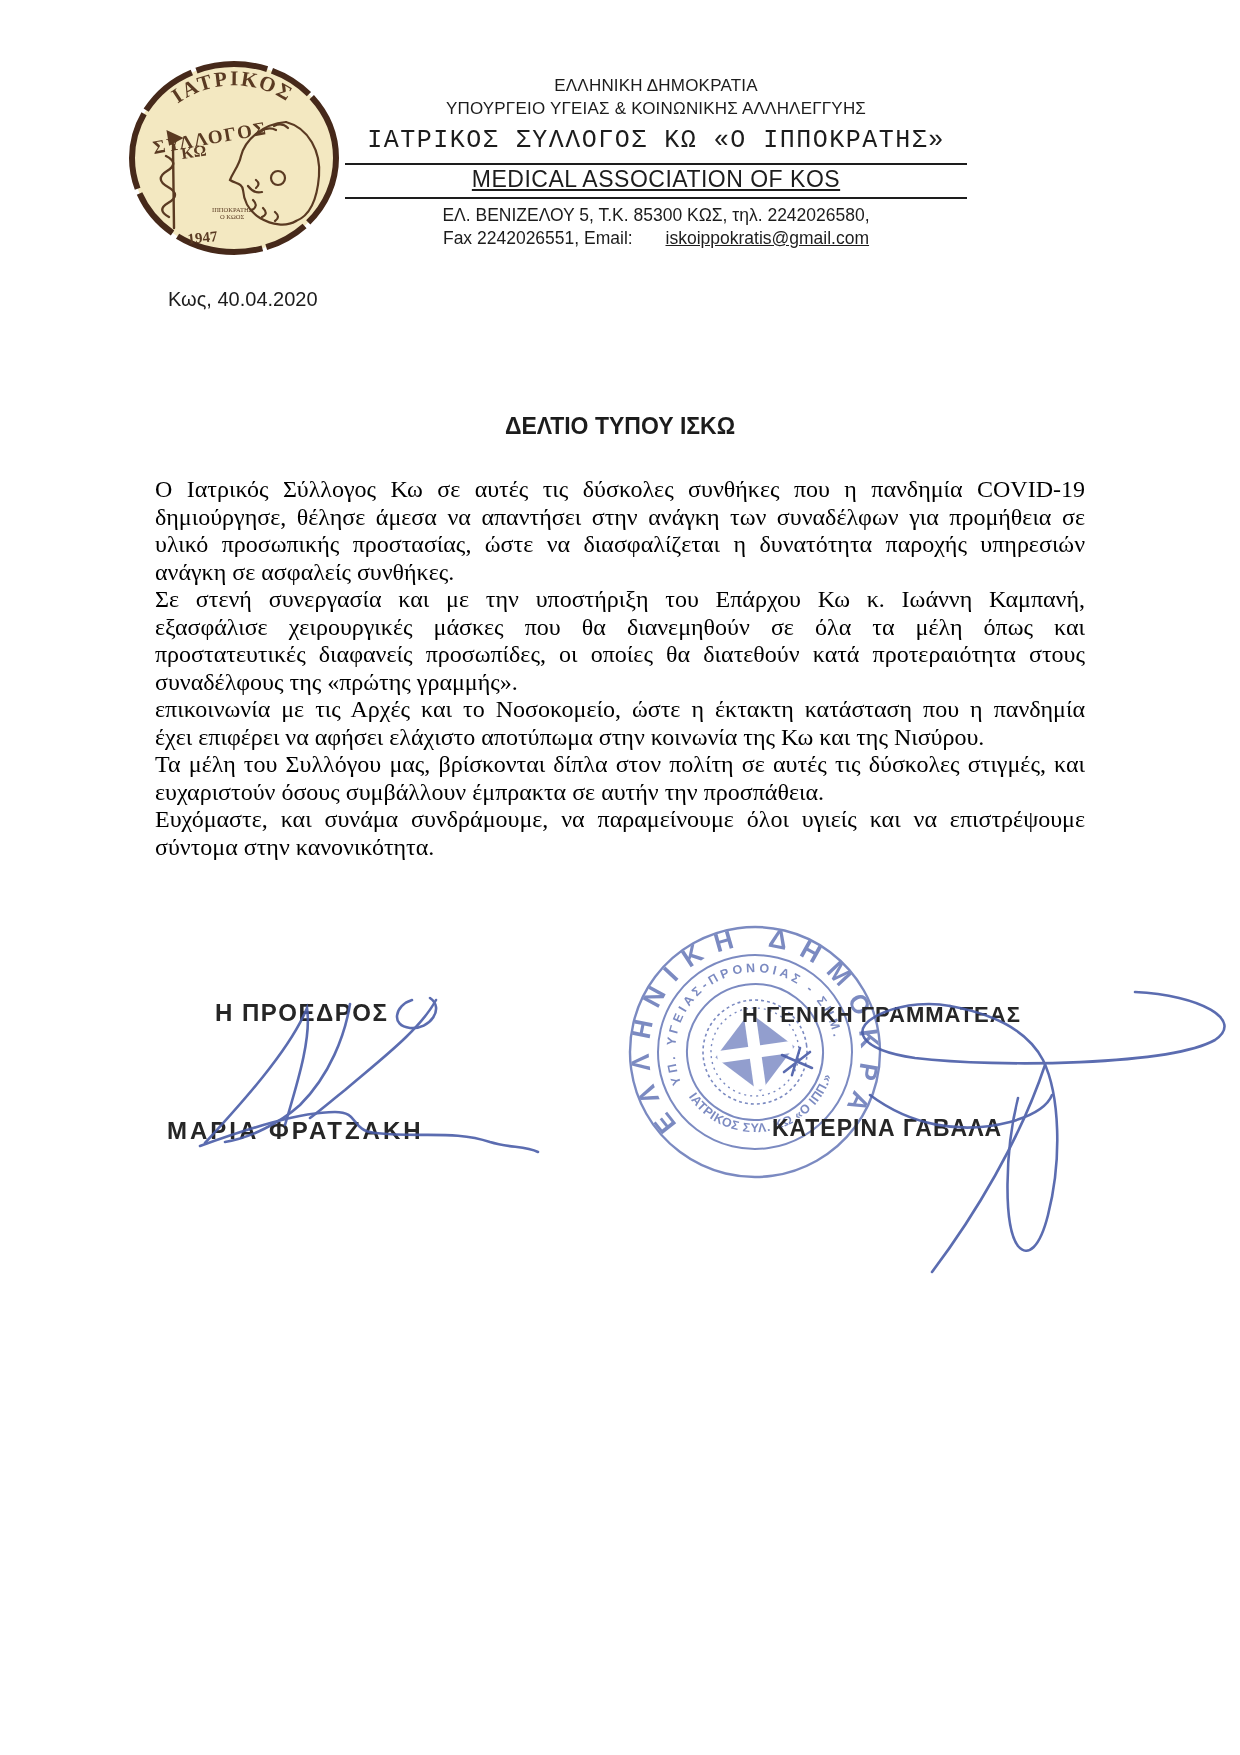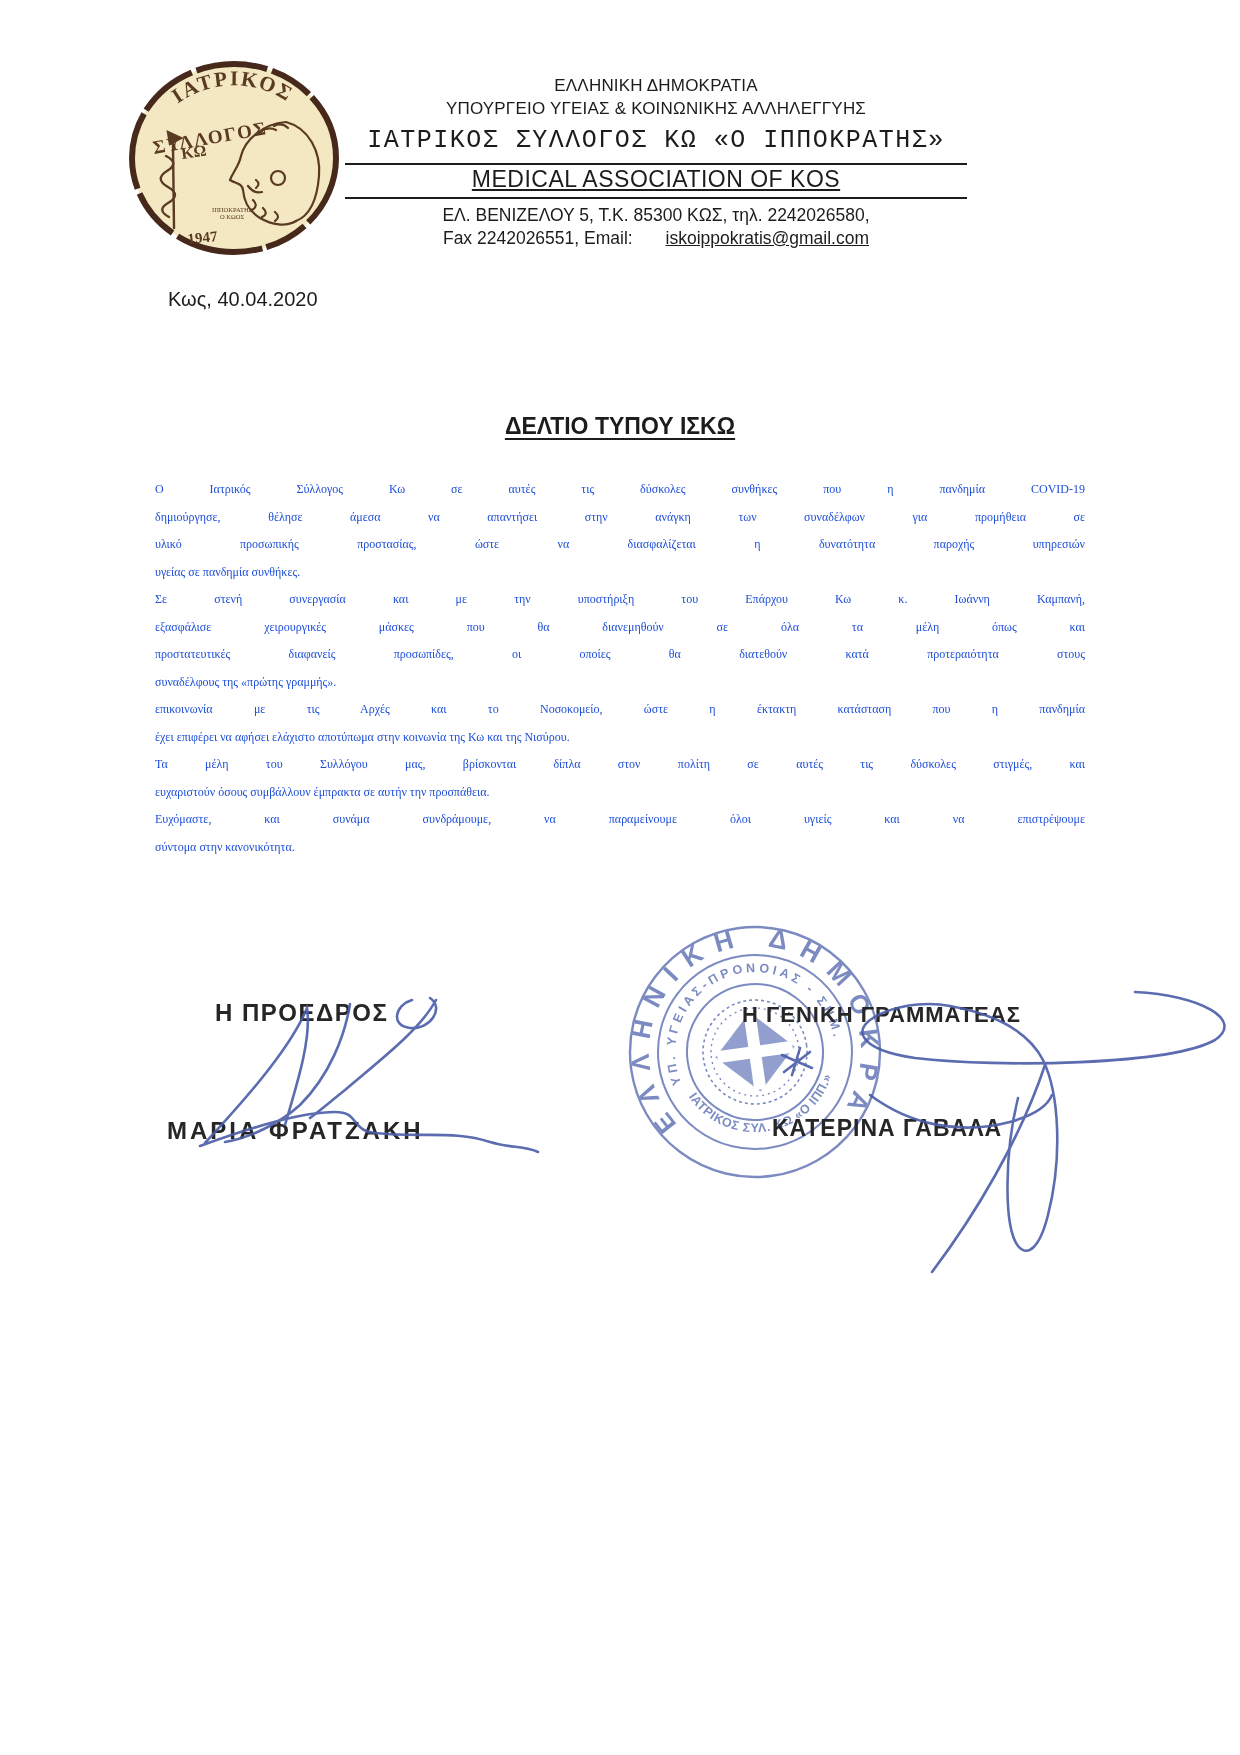--- a/index.html
+++ b/index.html
@@ -26,27 +26,27 @@
   .addr1{top:205px;font-size:17.5px;}
   .addr2{top:228px;font-size:17.5px;}
   .email{text-decoration:underline;padding-left:28px;}
 
   
   .dateline{left:168px;top:288px;font-size:20px;}
   .prtitle{
     left:0;width:1240px;top:413px;text-align:center;
     font-size:23px;font-weight:bold;
   }
-  .prtitle span{text-decoration:underline;text-decoration-thickness:2px;text-underline-offset:4px;}
+  .prtitle span{text-decoration-thickness:2px;text-underline-offset:4px;}
 
   
   .body-block{
     left:155px;top:476px;width:930px;
     font-family:"Liberation Serif",serif;
-    font-size:12px;line-height:27.5px;color:#1d4ed8;
+    font-size:24px;line-height:27.5px;color:#000000;
   }
   .bl{height:27.5px;overflow:hidden;}
   .jl{text-align:justify;text-align-last:justify;}
   .ll{text-align:left;}
 
   
   .sig-label{font-weight:bold;color:#262626;white-space:nowrap;z-index:3;}
   .role-president{left:215px;top:999px;font-size:24px;letter-spacing:1.5px;}
   .name-president{left:167px;top:1117px;font-size:24px;letter-spacing:3px;}
   .role-secretary{left:742px;top:1002px;font-size:22px;letter-spacing:1px;}
@@ -103,21 +103,21 @@
   <div class="abs hdr-center addr2"><span>Fax 2242026551, Email: </span><span class="email">iskoippokratis@gmail.com</span></div>
 
   <div class="abs dateline">Κως, 40.04.2020</div>
 
   <div class="abs prtitle"><span>ΔΕΛΤΙΟ ΤΥΠΟΥ ΙΣΚΩ</span></div>
 
   <div class="abs body-block">
     <div class="bl jl">Ο Ιατρικός Σύλλογος Κω σε αυτές τις δύσκολες συνθήκες που η πανδημία COVID-19</div>
     <div class="bl jl">δημιούργησε, θέλησε άμεσα να απαντήσει στην ανάγκη των συναδέλφων για προμήθεια σε</div>
     <div class="bl jl">υλικό προσωπικής προστασίας, ώστε να διασφαλίζεται η δυνατότητα παροχής υπηρεσιών</div>
-    <div class="bl ll">υγείας σε πανδημία συνθήκες.</div>
+    <div class="bl ll">ανάγκη σε ασφαλείς συνθήκες.</div>
     <div class="bl jl">Σε στενή συνεργασία και με την υποστήριξη του Επάρχου Κω κ. Ιωάννη Καμπανή,</div>
     <div class="bl jl">εξασφάλισε χειρουργικές μάσκες που θα διανεμηθούν σε όλα τα μέλη όπως και</div>
     <div class="bl jl">προστατευτικές διαφανείς προσωπίδες, οι οποίες θα διατεθούν κατά προτεραιότητα στους</div>
     <div class="bl ll">συναδέλφους της «πρώτης γραμμής».</div>
     <div class="bl jl">επικοινωνία με τις Αρχές και το Νοσοκομείο, ώστε η έκτακτη κατάσταση που η πανδημία</div>
     <div class="bl ll">έχει επιφέρει να αφήσει ελάχιστο αποτύπωμα στην κοινωνία της Κω και της Νισύρου.</div>
     <div class="bl jl">Τα μέλη του Συλλόγου μας, βρίσκονται δίπλα στον πολίτη σε αυτές τις δύσκολες στιγμές, και</div>
     <div class="bl ll">ευχαριστούν όσους συμβάλλουν έμπρακτα σε αυτήν την προσπάθεια.</div>
     <div class="bl jl">Ευχόμαστε, και συνάμα συνδράμουμε, να παραμείνουμε όλοι υγιείς και να επιστρέψουμε</div>
     <div class="bl ll">σύντομα στην κανονικότητα.</div>

